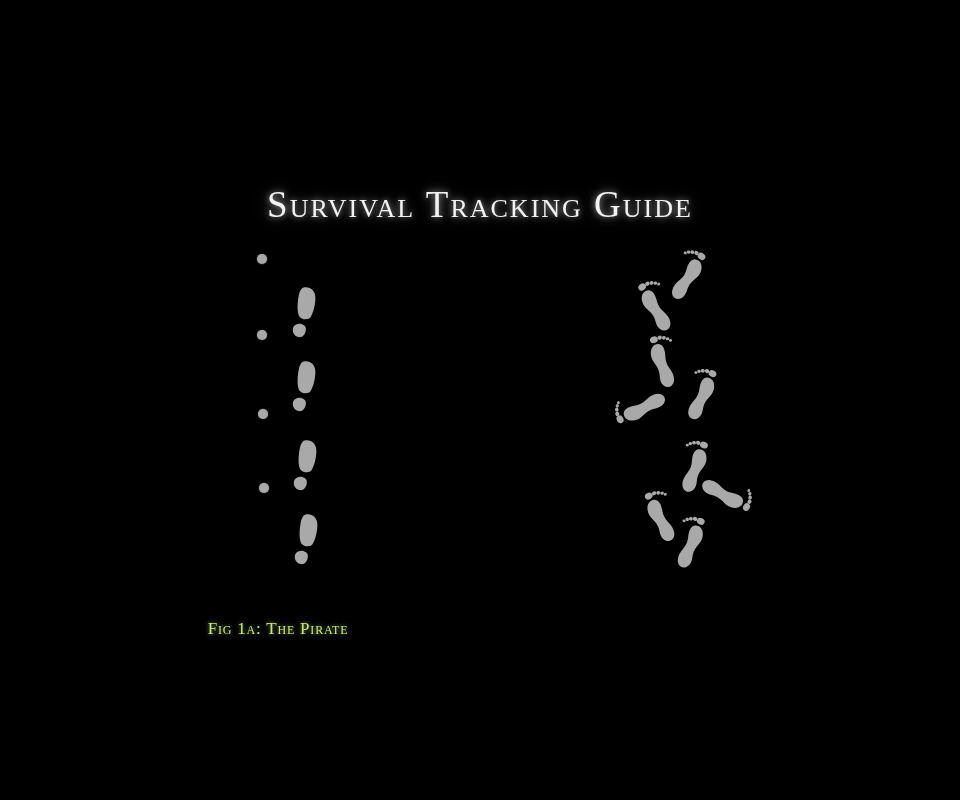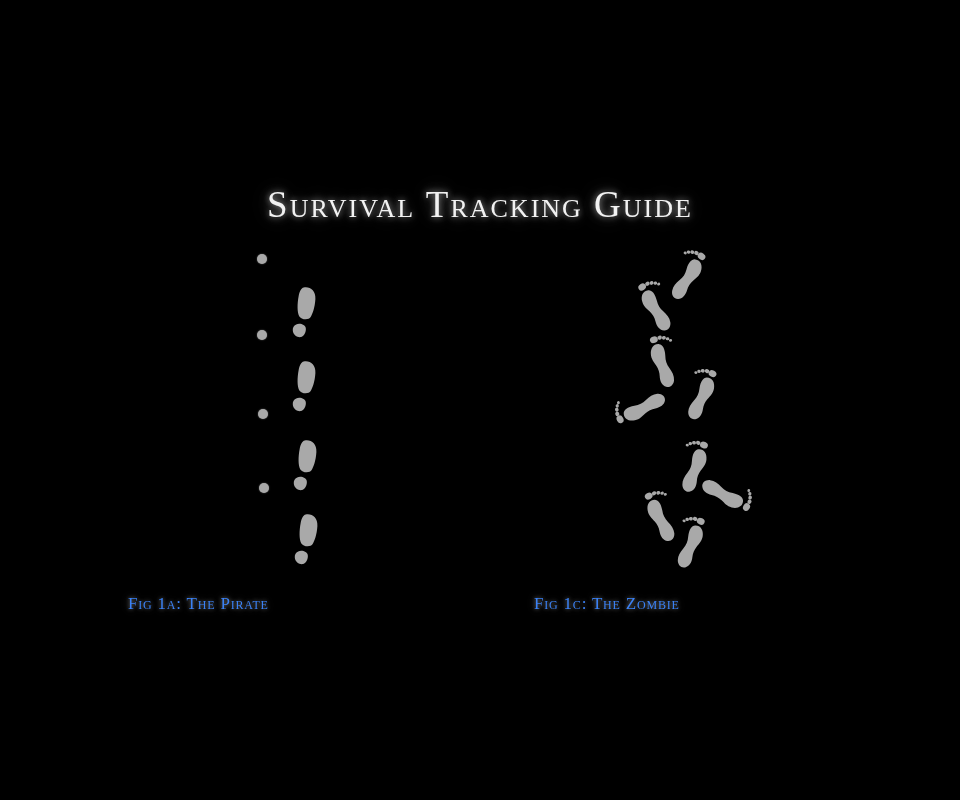--- a/index.html
+++ b/index.html
@@ -53,28 +53,28 @@
     position: absolute;
     left: 0;
     top: 0;
     width: 100%;
     height: 100%;
   }
 
   
   .caption {
     position: absolute;
-    top: 574px;
+    top: 599px;
     width: 300px;
-    text-align: left;
+    text-align: center;
     font-family: "Liberation Serif", "DejaVu Serif", serif;
     font-variant: small-caps;
     font-size: 17px;
     letter-spacing: 0.8px;
-    color: #3b82f6;
+    color: #bef264;
     text-shadow:
       0 0 4px rgba(255,255,255,0.45),
       0 0 10px rgba(255,255,255,0.22);
     white-space: nowrap;
   }
   #cap-pirate { left: 128px; }
   #cap-ninja  { left: 330px; }
   #cap-zombie { left: 534px; }
 
   
@@ -246,15 +246,14 @@
               <ellipse fill="#a9a9a9" cx="3.9" cy="6.0" rx="1.6" ry="1.4"></ellipse>
             </g>
           </svg>
         </div>
       </div>
   </div>
 
   <div class="caption" id="cap-pirate">Fig 1a: The Pirate</div>
 
 
-  <div class="caption" id="cap-zombie">Fig 1c: The Zombie</div>
 
 </div>
 
 </body></html>

